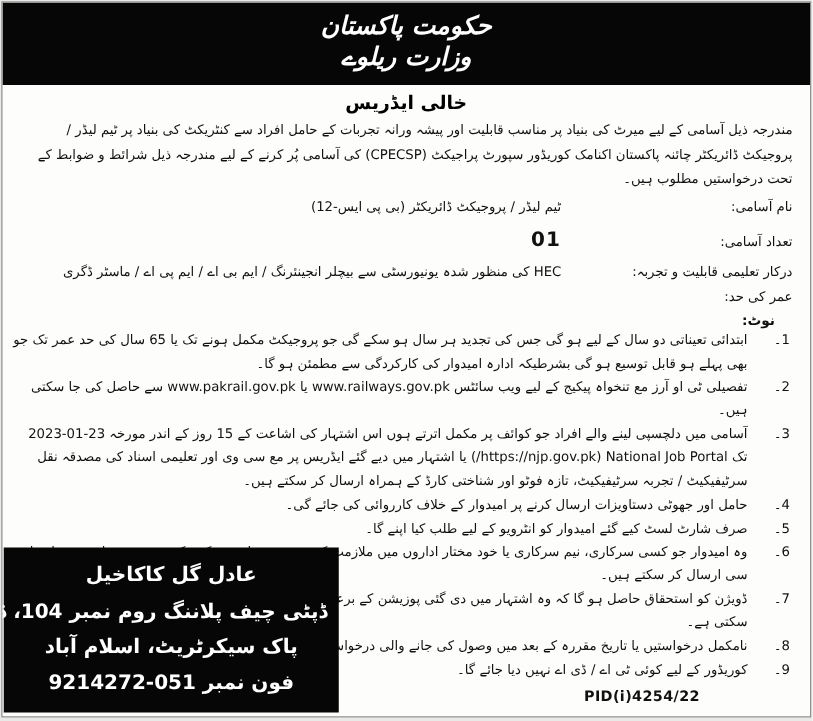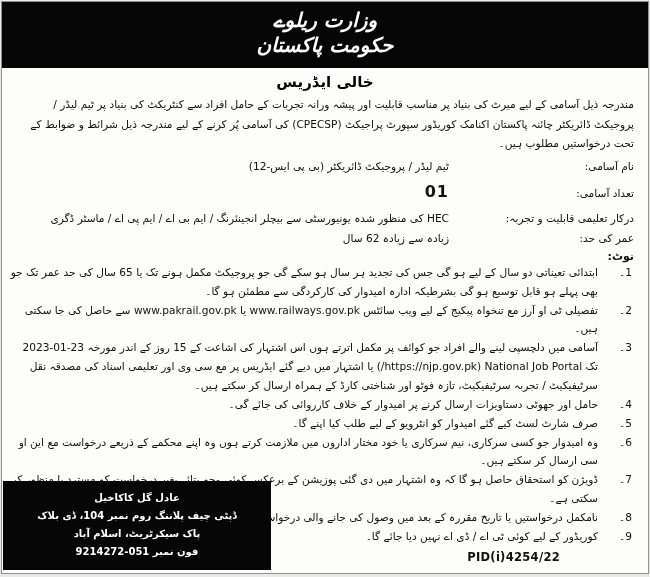--- a/index.html
+++ b/index.html
@@ -42,21 +42,21 @@
   .fieldrow{
     direction:rtl;display:flex;align-items:baseline;
     font-size:10.6px;line-height:1.95;color:#111;
   }
   .fieldrow .label{width:185px;flex:none;}
   .fieldrow .value{flex:1;text-align:right;}
   .value-bold{font-weight:bold;font-size:16px;letter-spacing:1px;}
   
   .note-heading{
     direction:rtl;text-align:right;
-    padding:1px 14px 0 14px;
+    padding:1px 28px 0 14px;
     font-weight:bold;font-size:11px;color:#111;
   }
   .notes{
     direction:rtl;
     padding:0 14px 96px 8px;
   }
   .note-item{
     position:relative;
     padding-right:36px;
     font-size:10.6px;line-height:1.78;color:#111;
@@ -67,38 +67,38 @@
   }
   
   .contact{
     position:absolute;left:1px;bottom:3px;
     width:250px;
     background:#060606;color:#fff;
     text-align:center;direction:rtl;
     padding:8px 9px 9px 9px;
   }
   .contact-line{
-    font-size:10px;font-weight:bold;line-height:1.8;
+    font-size:16px;font-weight:bold;line-height:1.8;
     white-space:nowrap;
   }
   
   .pid{
     position:absolute;right:88px;bottom:9px;
     font-weight:bold;font-size:11.5px;color:#111;
     letter-spacing:.3px;
   }
 </style>
 </head>
 <body>
 
 <div class="ad">
 
   <div class="banner">
+    <div class="banner-line">حکومت پاکستان</div>
     <div class="banner-line">وزارت ریلوے</div>
-    <div class="banner-line">حکومت پاکستان</div>
   </div>
 
   <div class="title">خالی ایڈریس</div>
 
   <div class="intro">مندرجہ ذیل آسامی کے لیے میرٹ کی بنیاد پر مناسب قابلیت اور پیشہ ورانہ تجربات کے حامل افراد سے کنٹریکٹ کی بنیاد پر ٹیم لیڈر / پروجیکٹ ڈائریکٹر چائنہ پاکستان اکنامک کوریڈور سپورٹ پراجیکٹ (CPECSP) کی آسامی پُر کرنے کے لیے مندرجہ ذیل شرائط و ضوابط کے تحت درخواستیں مطلوب ہیں۔</div>
 
   <div class="fields">
     <div class="fieldrow">
       <span class="label">نام آسامی:</span>
       <span class="value">ٹیم لیڈر / پروجیکٹ ڈائریکٹر (بی پی ایس-12)</span>
@@ -106,21 +106,20 @@
     <div class="fieldrow">
       <span class="label">تعداد آسامی:</span>
       <span class="value value-bold">01</span>
     </div>
     <div class="fieldrow">
       <span class="label">درکار تعلیمی قابلیت و تجربہ:</span>
       <span class="value">HEC کی منظور شدہ یونیورسٹی سے بیچلر انجینئرنگ / ایم بی اے / ایم پی اے / ماسٹر ڈگری</span>
     </div>
     <div class="fieldrow">
       <span class="label">عمر کی حد:</span>
-      <span class="value">زیادہ سے زیادہ 62 سال</span>
     </div>
   </div>
 
   <div class="note-heading">نوٹ:</div>
   <div class="notes">
     <div class="note-item">
       <span class="note-num">1۔</span>
       <span>ابتدائی تعیناتی دو سال کے لیے ہو گی جس کی تجدید ہر سال ہو سکے گی جو پروجیکٹ مکمل ہونے تک یا 65 سال کی حد عمر تک جو بھی پہلے ہو قابل توسیع ہو گی بشرطیکہ ادارہ امیدوار کی کارکردگی سے مطمئن ہو گا۔</span>
     </div>
     <div class="note-item">

